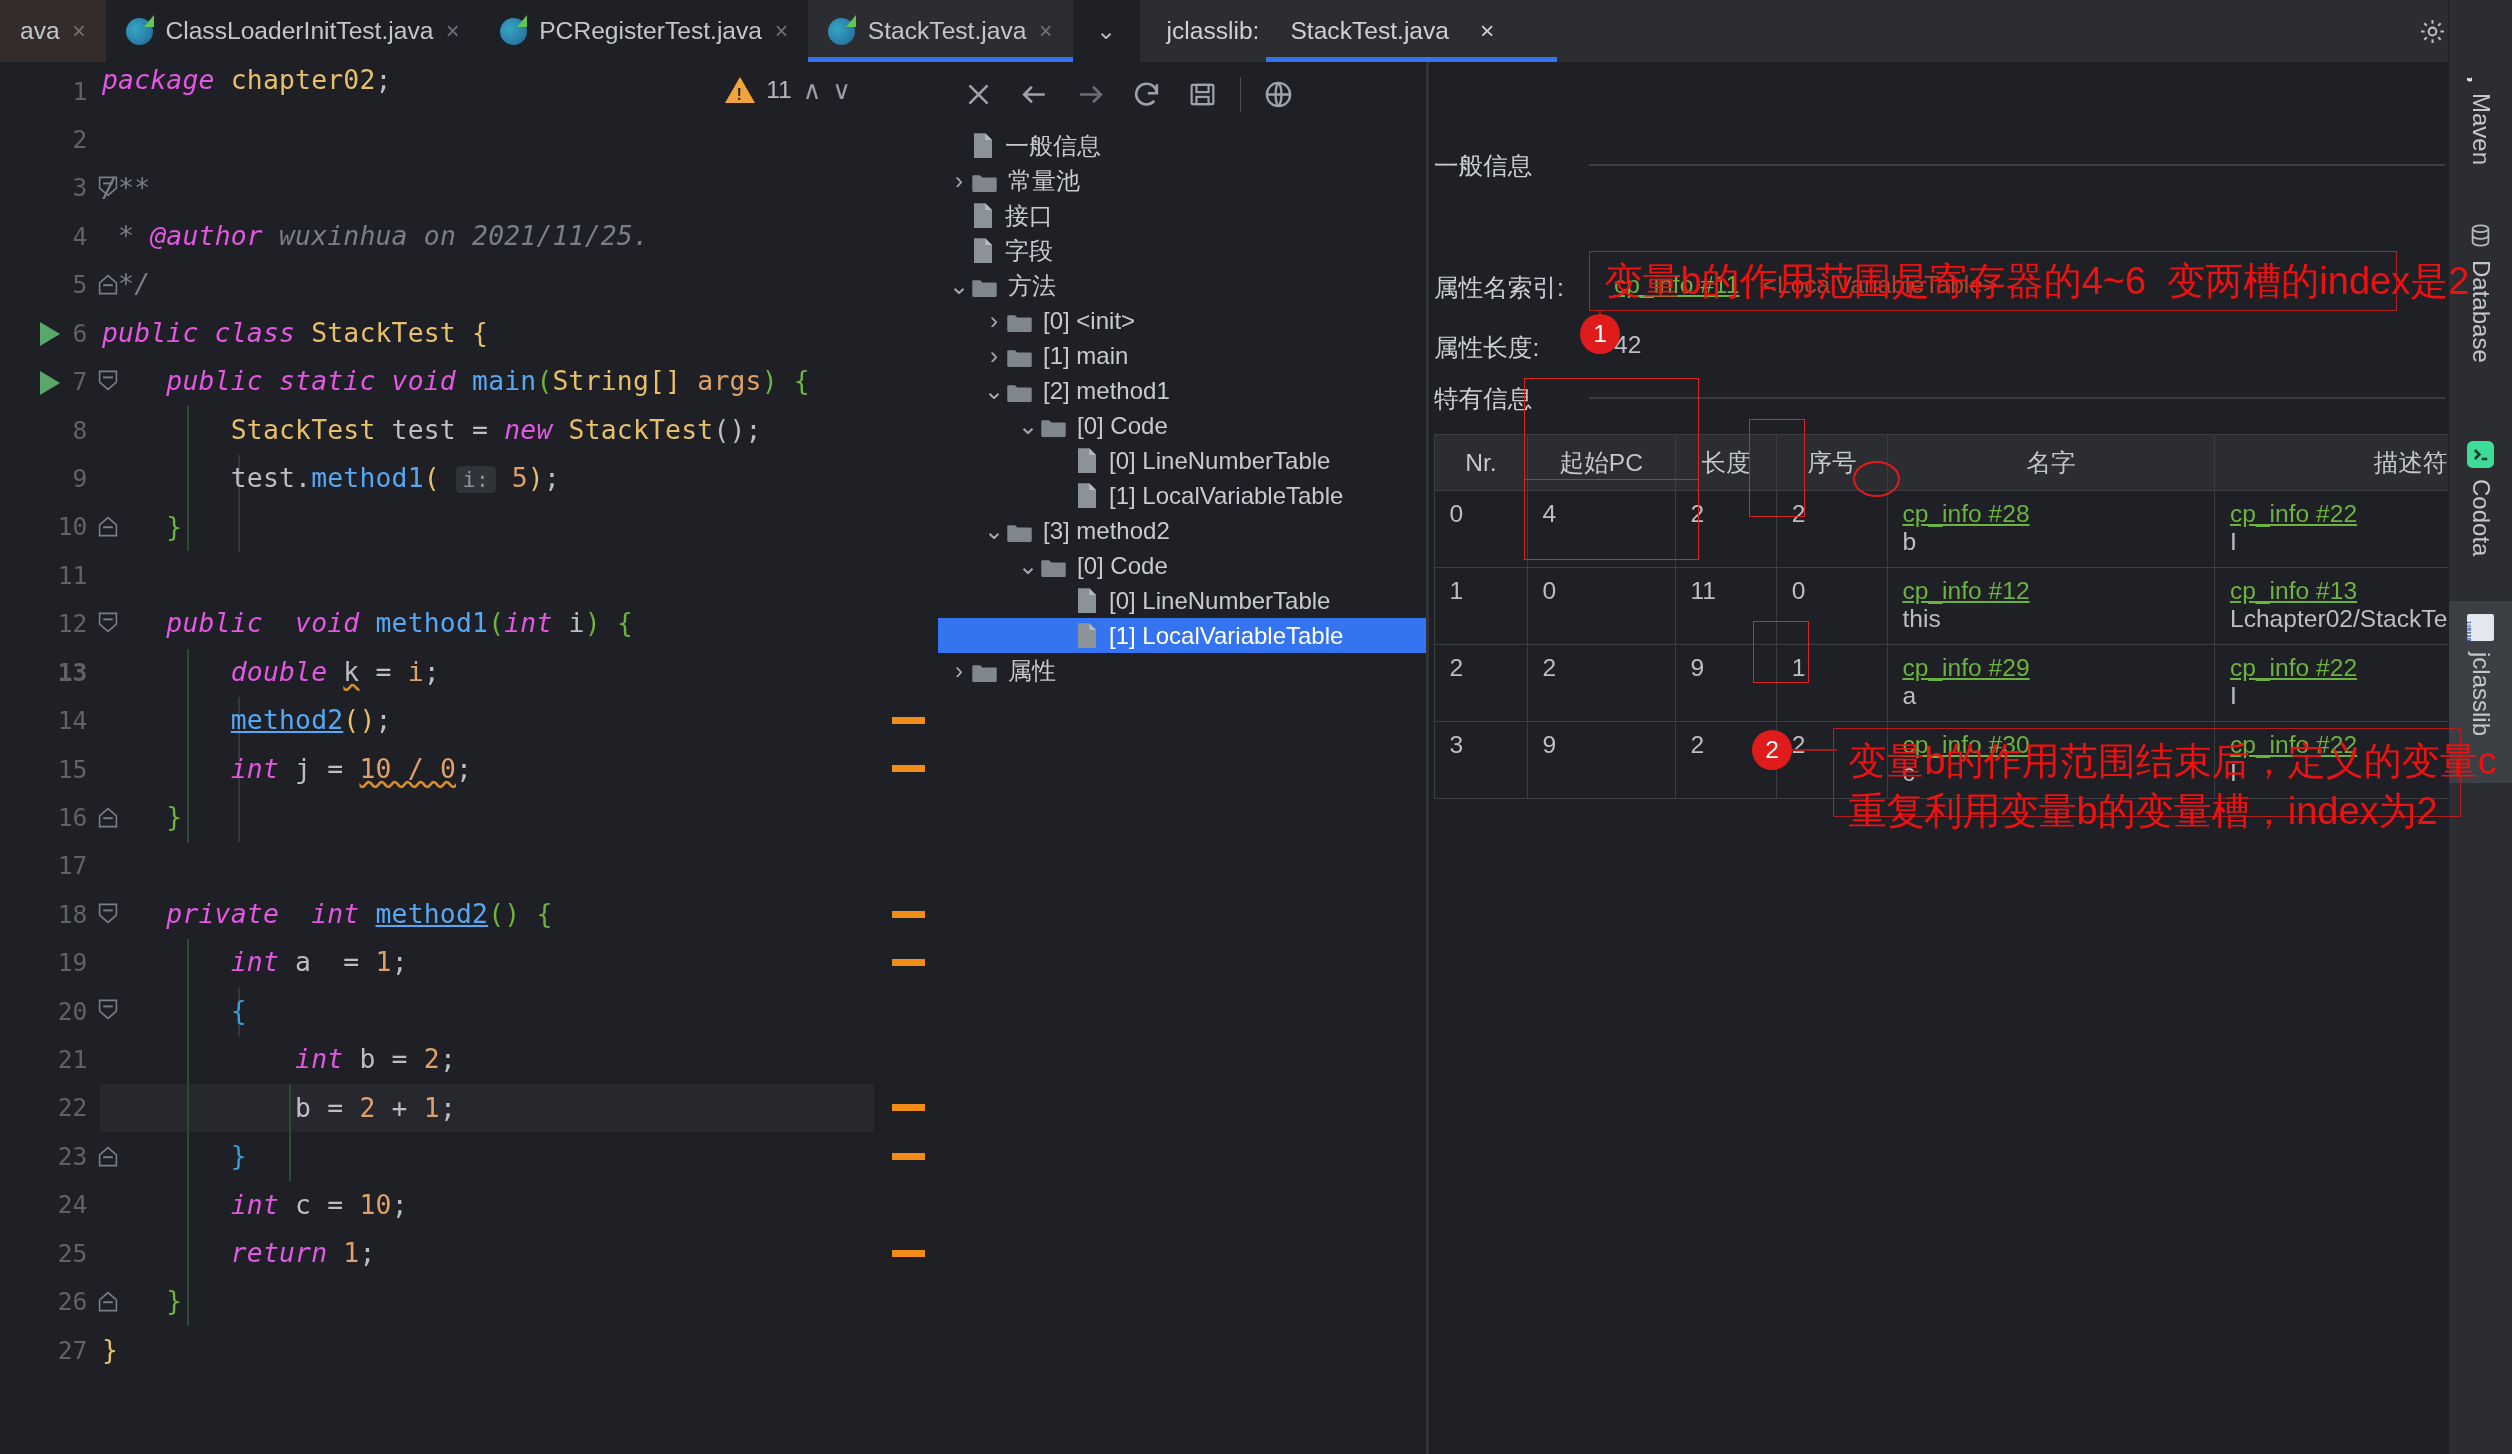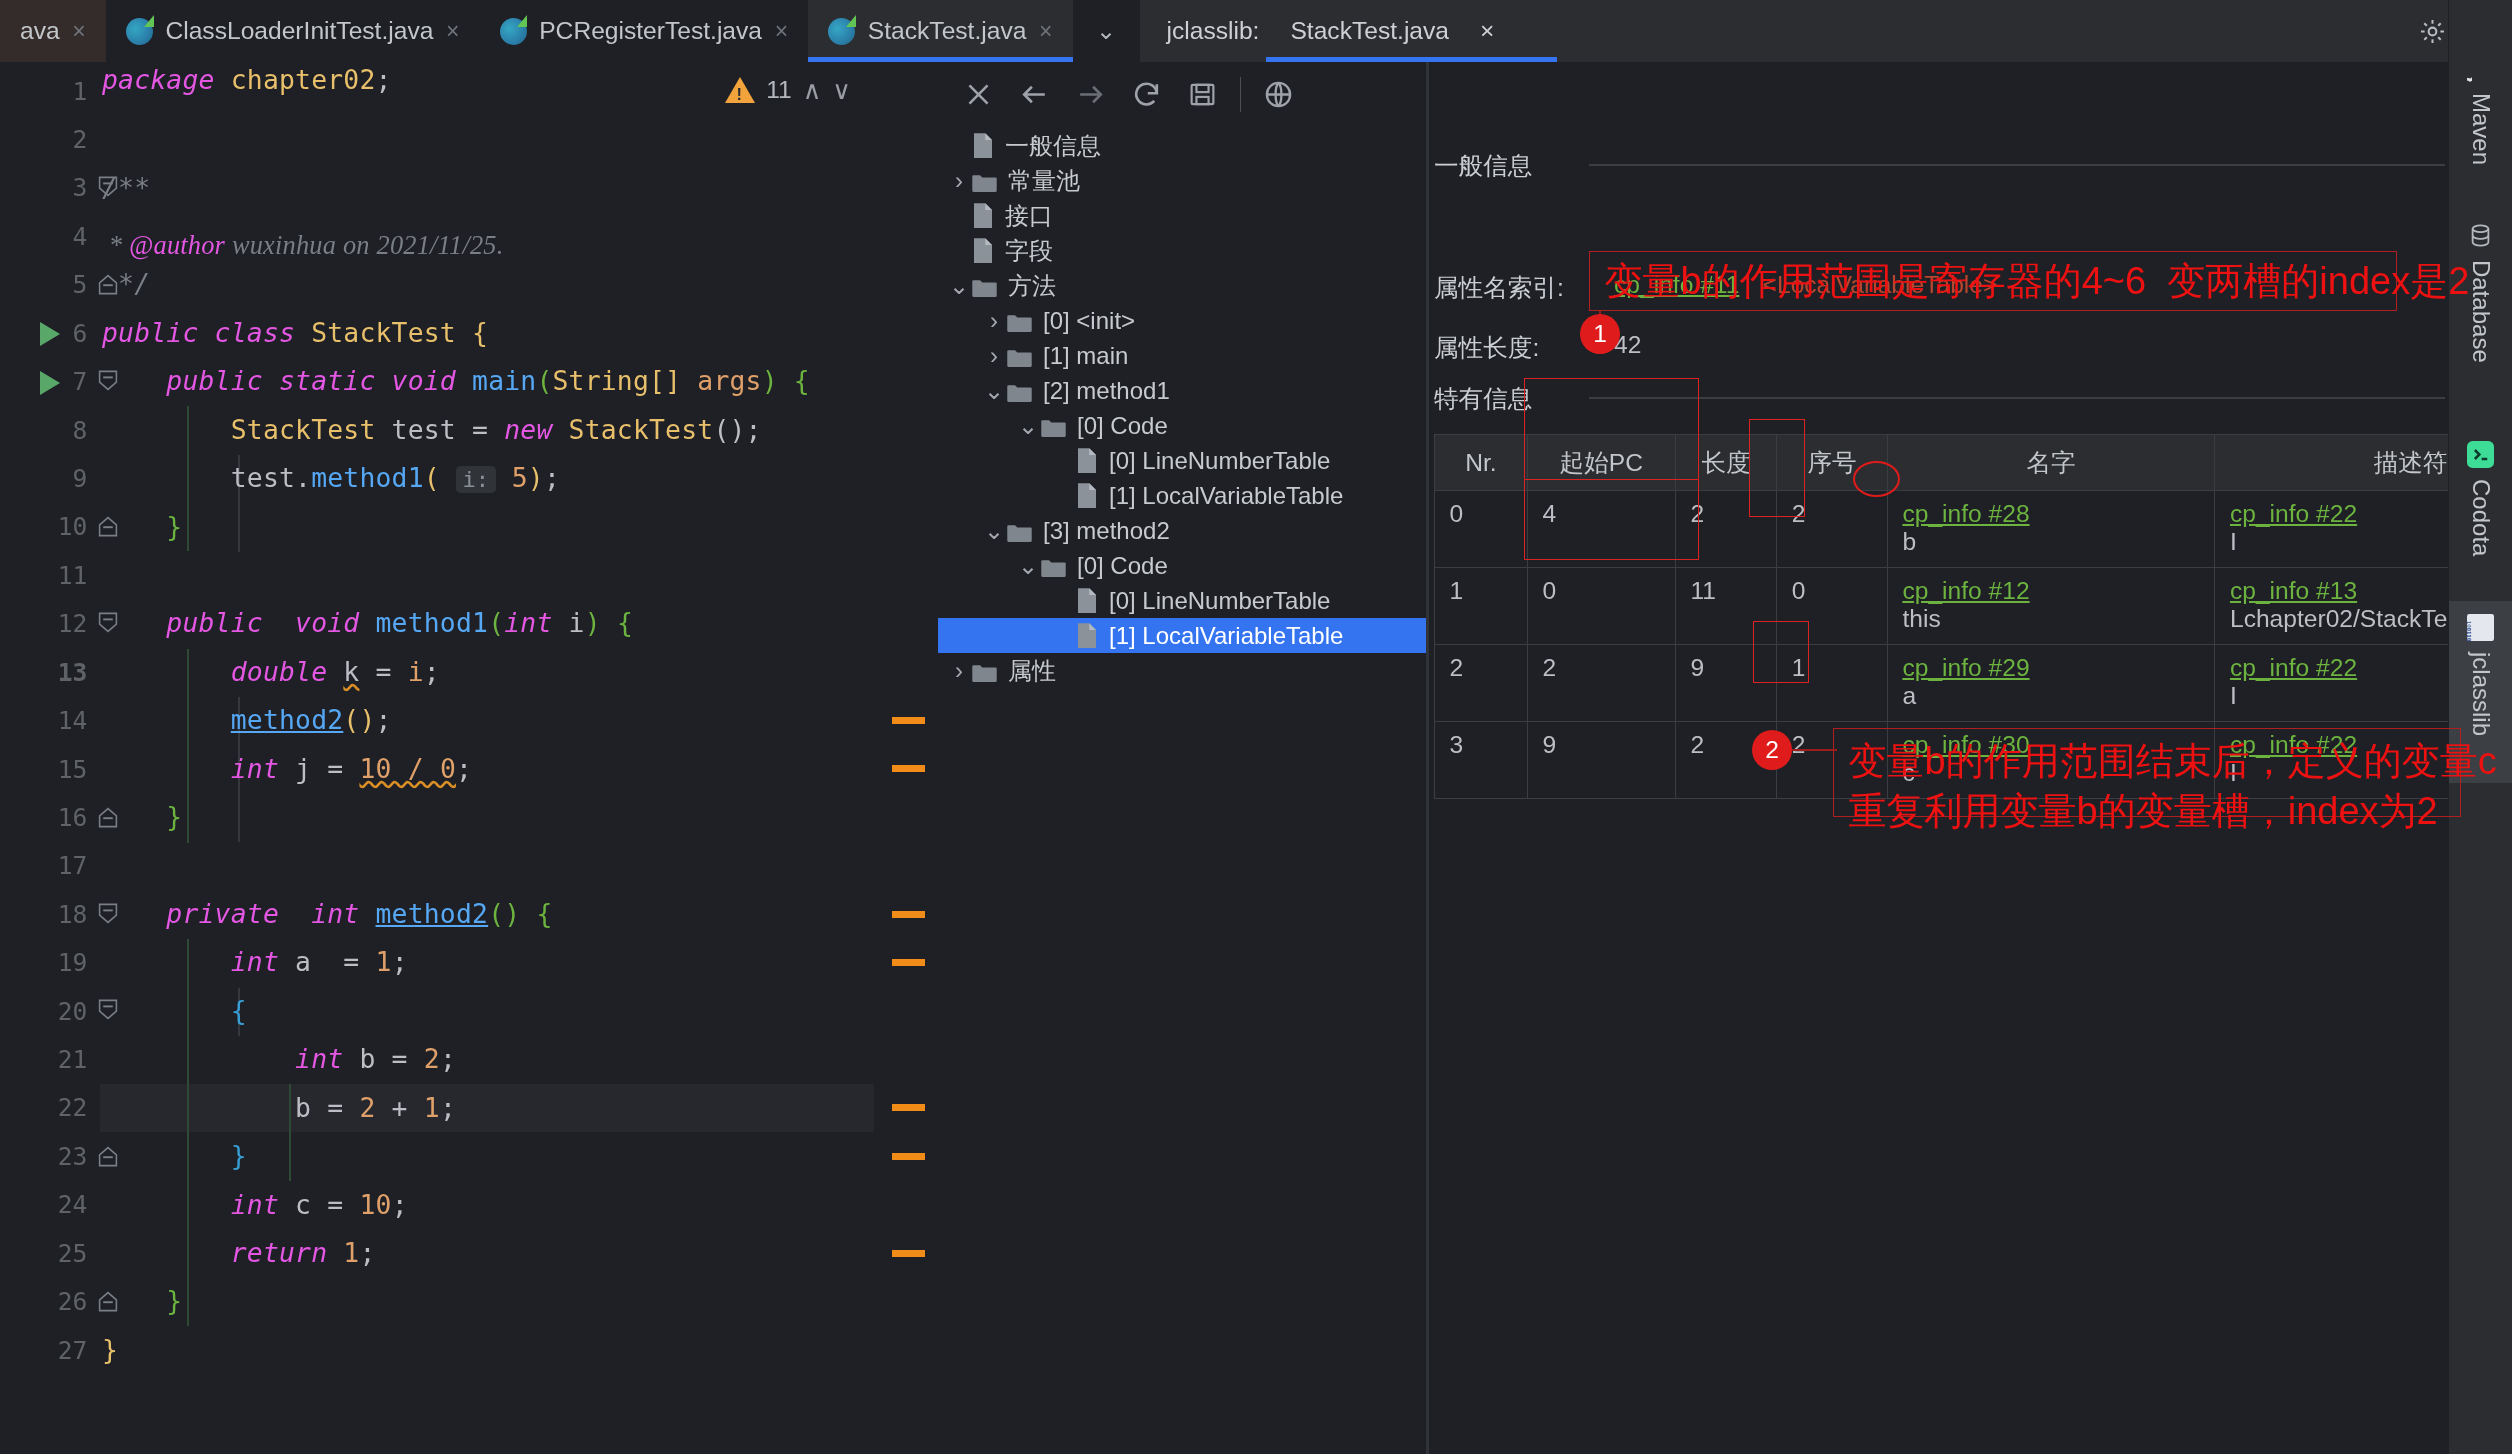--- a/index.html
+++ b/index.html
@@ -312,21 +312,21 @@
     <div class="indentguide g" style="left: 187px; top: 344px; height: 145px;"></div>
     <div class="indentguide" style="left: 238px; top: 393px; height: 97px;"></div>
     <div class="indentguide g" style="left: 187px; top: 587px; height: 194px;"></div>
     <div class="indentguide" style="left: 238px; top: 635px; height: 145px;"></div>
     <div class="indentguide g" style="left: 187px; top: 877px; height: 387px;"></div>
     <div class="indentguide" style="left: 238px; top: 926px; height: 48px;"></div>
     <div class="indentguide g" style="left: 289px; top: 1022px; height: 97px;"></div>
     <div class="codeline" style="top: 2px;"><span class="kwi">package</span> <span class="typ">chapter02</span><span class="pl">;</span></div>
     <div class="codeline" style="top: 61px;"></div>
     <div class="codeline" style="top: 110px;"><span class="cmt">/**</span></div>
-    <div class="codeline" style="top: 168px; font-family: Liberation Serif, serif;"> <span class="cmt">* </span><span class="doctag">@author</span><span class="cmt"> wuxinhua on 2021/11/25.</span></div>
+    <div class="codeline" style="top: 158px;"> <span class="cmt">* </span><span class="doctag">@author</span><span class="cmt"> wuxinhua on 2021/11/25.</span></div>
     <div class="codeline" style="top: 206px;"> <span class="cmt">*/</span></div>
     <div class="codeline" style="top: 255px;"><span class="kwi">public class</span> <span class="typ">StackTest</span> <span class="bryellow">{</span></div>
     <div class="codeline" style="top: 303px;">    <span class="kwi">public static void</span> <span class="mth">main</span><span class="brgreen">(</span><span class="typ">String[] </span><span class="num">args</span><span class="brgreen">)</span> <span class="brgreen">{</span></div>
     <div class="codeline" style="top: 352px;">        <span class="typ">StackTest</span> <span class="pl">test = </span><span class="kwi">new</span> <span class="typ">StackTest</span><span class="pl">();</span></div>
     <div class="codeline" style="top: 400px;">        <span class="pl">test.</span><span class="mth">method1</span><span class="bryellow">(</span> <span class="hintchip">i:</span> <span class="num">5</span><span class="bryellow">)</span><span class="pl">;</span></div>
     <div class="codeline" style="top: 449px;">    <span class="brgreen">}</span></div>
     <div class="codeline" style="top: 497px;"></div>
     <div class="codeline" style="top: 545px;">    <span class="kwi">public  void</span> <span class="mth">method1</span><span class="brgreen">(</span><span class="kwi">int</span> <span class="pl">i</span><span class="brgreen">)</span> <span class="brgreen">{</span></div>
     <div class="codeline" style="top: 594px;">        <span class="kwi">double</span> <span class="pl wavy">k</span> <span class="pl">= </span><span class="num">i</span><span class="pl">;</span></div>
     <div class="codeline" style="top: 642px;">        <span class="mth wavy usolid">method2</span><span class="bryellow">()</span><span class="pl">;</span></div>

